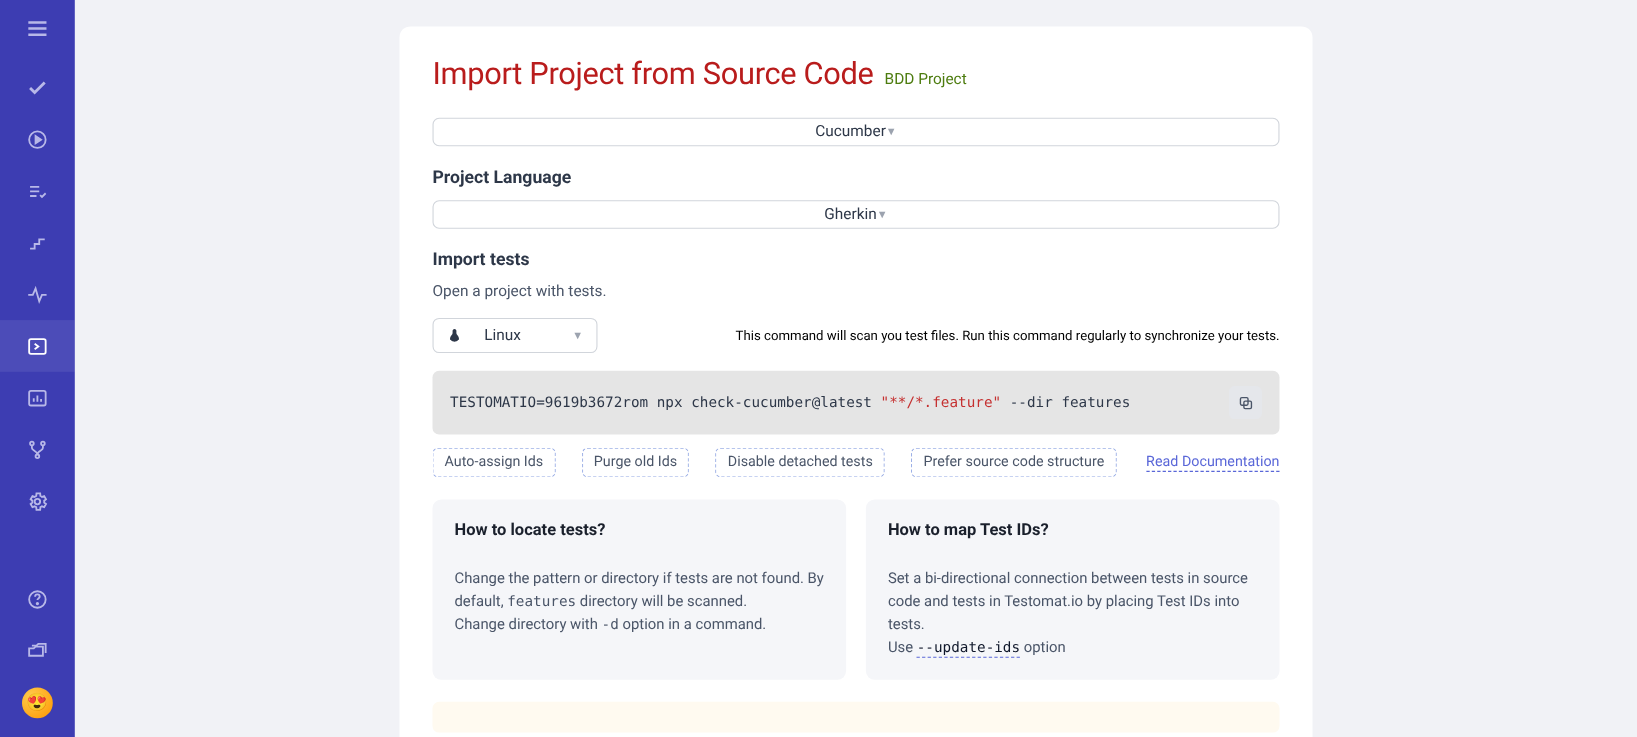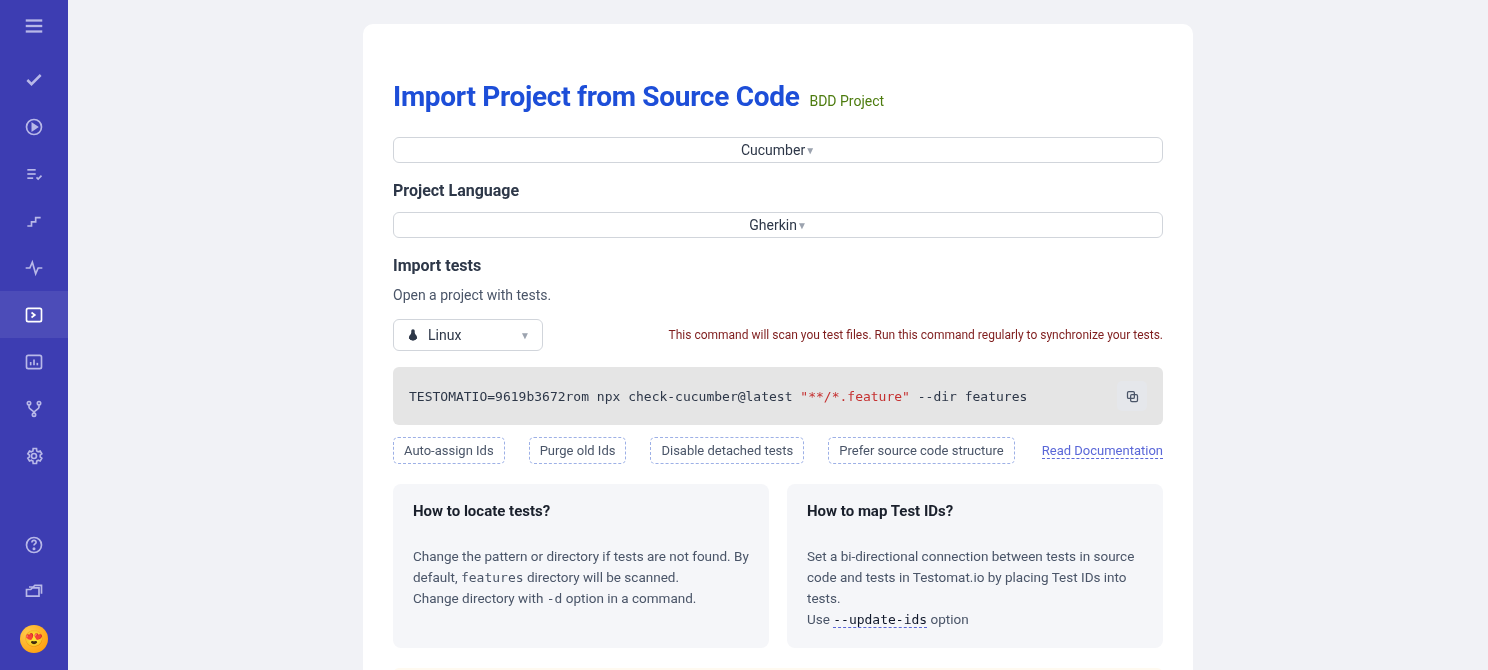--- a/index.html
+++ b/index.html
@@ -42,21 +42,21 @@
 
 .main { flex: 1; overflow-y: auto; padding: 24px 0; }
 .card {
   background: #fff;
   width: 830px;
   margin: 0 auto;
   border-radius: 10px;
   padding: 26px 30px 30px;
 }
 .title-row { display: flex; align-items: baseline; gap: 10px; margin-bottom: 24px; }
-.title { font-size: 28px; font-weight: 700; color: #1d4ed8; letter-spacing: -0.3px; margin-top: 30px; }
+.title { font-size: 28px; font-weight: 400; color: #b91c1c; letter-spacing: -0.3px; }
 .subtitle { font-size: 14px; color: #4d7c0f; }
 
 .section-label { font-size: 16px; font-weight: 700; color: #2d3748; margin-bottom: 12px; margin-top: 18px; }
 .section-label:first-of-type { margin-top: 0; }
 
 .select {
   width: 100%;
   border: 1px solid #d1d5db;
   border-radius: 6px;
   padding: 4px 12px;
@@ -68,24 +68,24 @@
 .select .caret { color: #9ca3af; font-size: 10px; }
 
 .hint-text { font-size: 14px; color: #4a5568; margin-bottom: 16px; }
 
 .os-row { display: flex; align-items: center; justify-content: space-between; margin-bottom: 16px; }
 .os-select {
   border: 1px solid #d1d5db; border-radius: 6px; padding: 7px 12px;
   font-size: 14px; display: flex; align-items: center; gap: 8px; cursor: pointer;
   min-width: 150px; justify-content: space-between;
 }
-.os-select .left { display: flex; align-items: center; gap: 8px; }
+.os-select .left { display: flex; align-items: center; gap: 20px; }
 .os-select svg { width: 14px; height: 14px; }
 .os-caret { color: #9ca3af; font-size: 10px; }
-.scan-hint { font-size: 12px; color: #7f1d1d; }
+.scan-hint { font-size: 12px; color: #000000; }
 
 .code-block {
   background: #e5e5e5;
   border-radius: 6px;
   padding: 14px 16px;
   font-family: ui-monospace, Menlo, Consolas, monospace;
   font-size: 13px;
   display: flex; align-items: center; justify-content: space-between;
   margin-bottom: 12px;
 }

